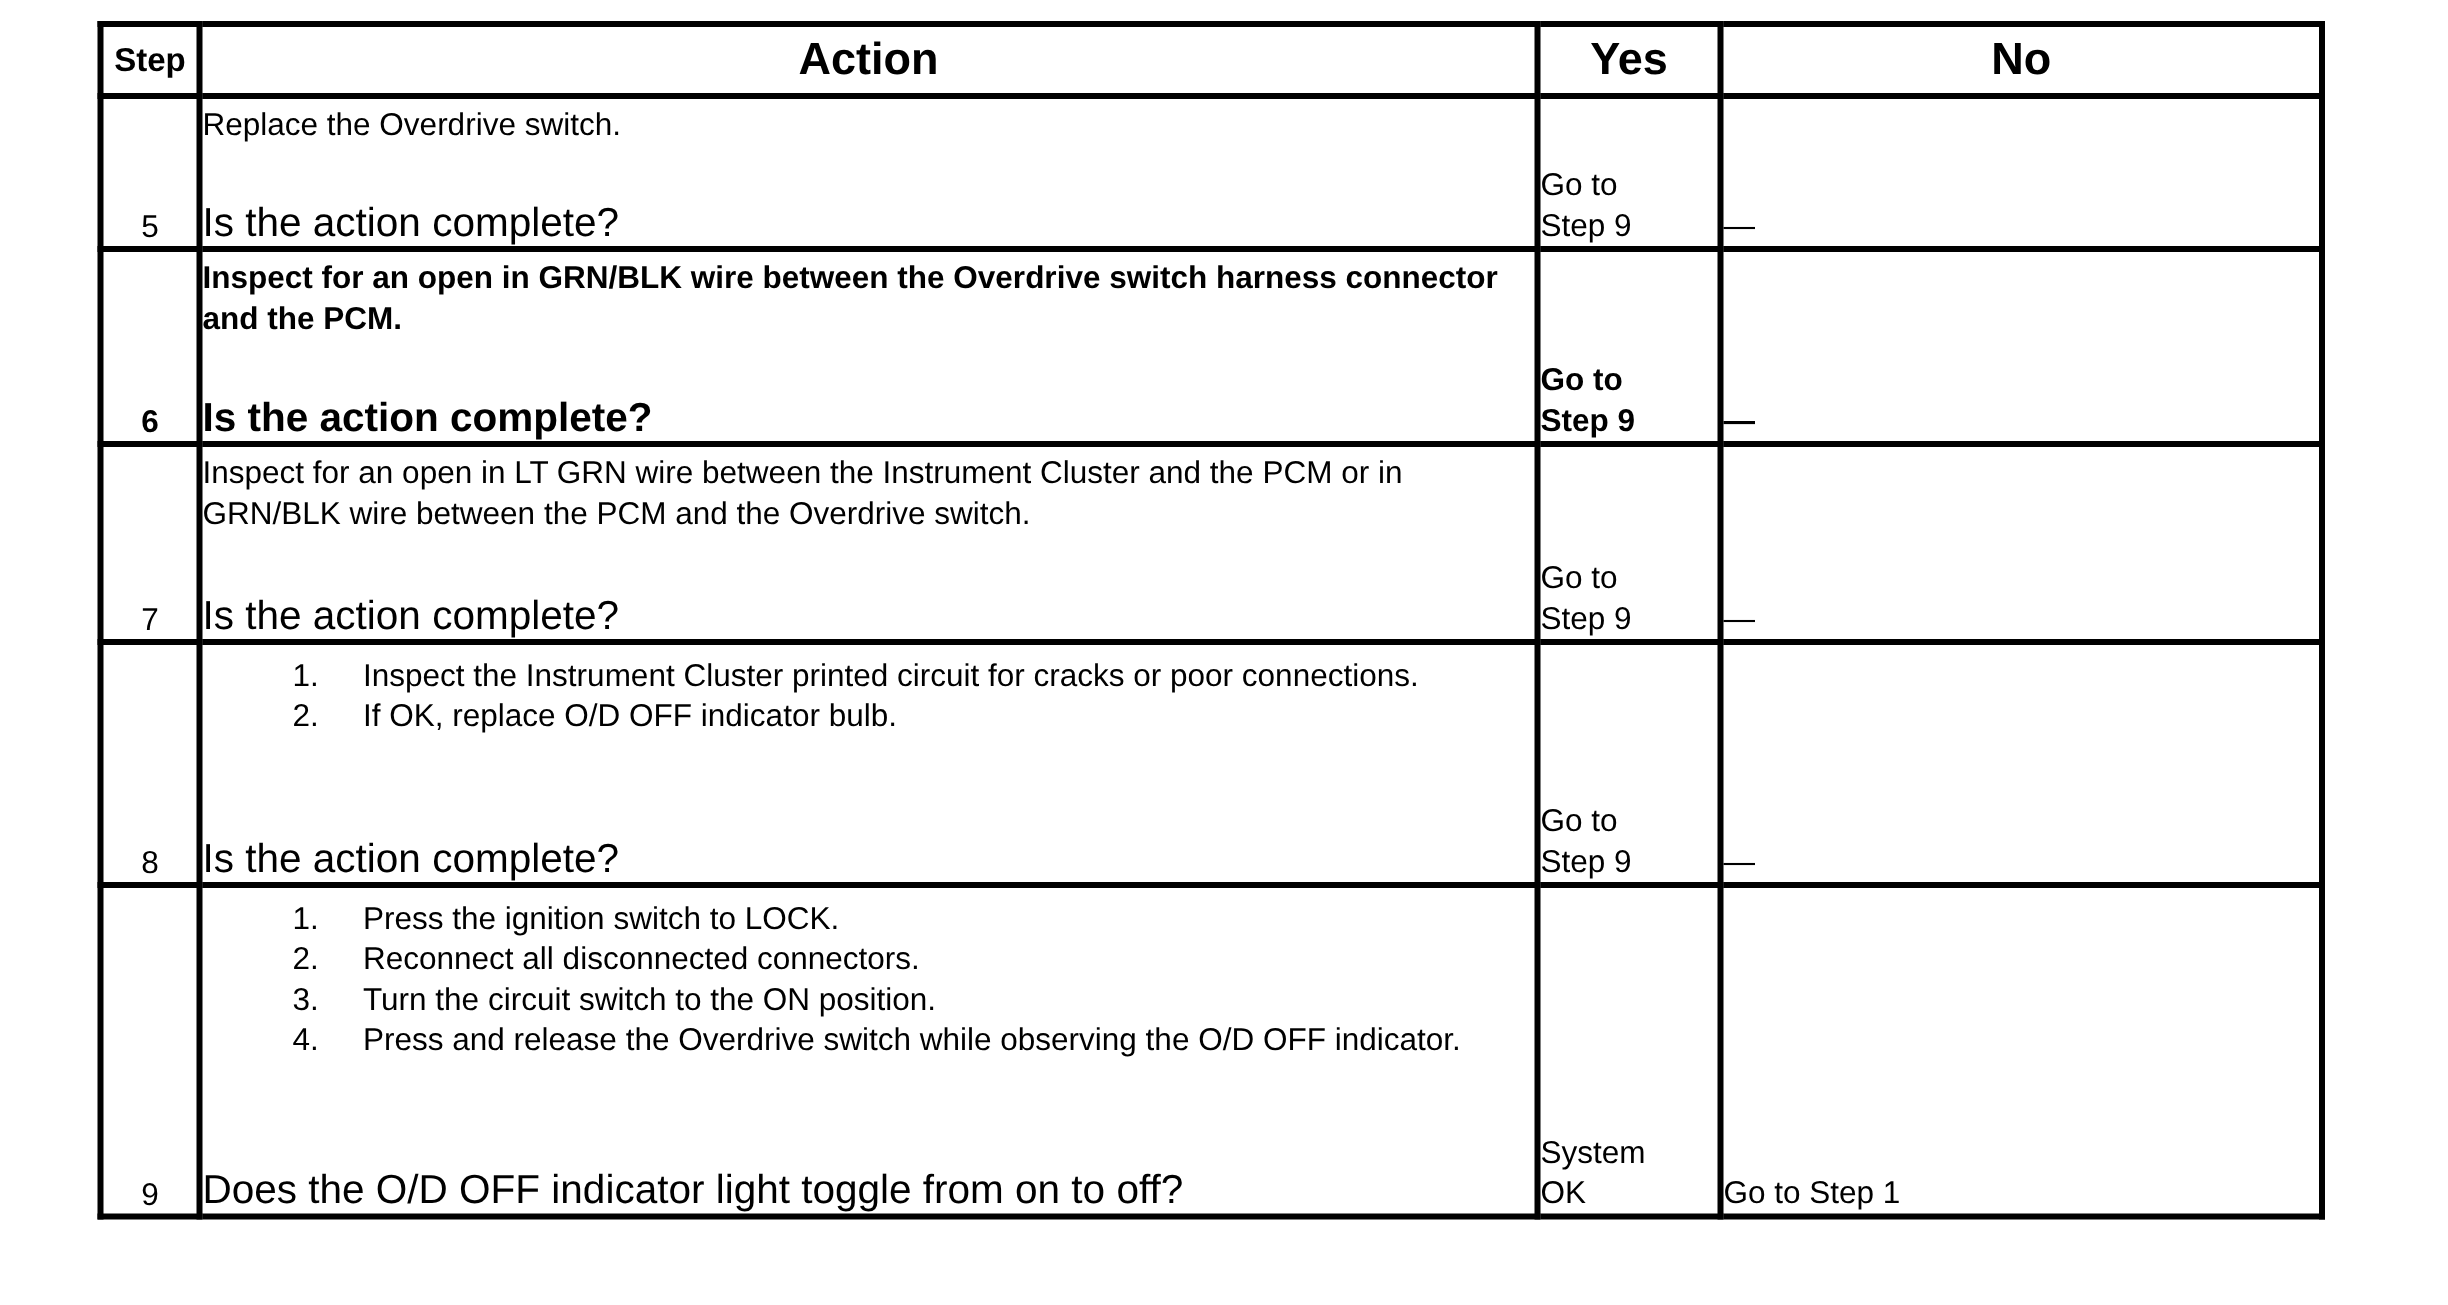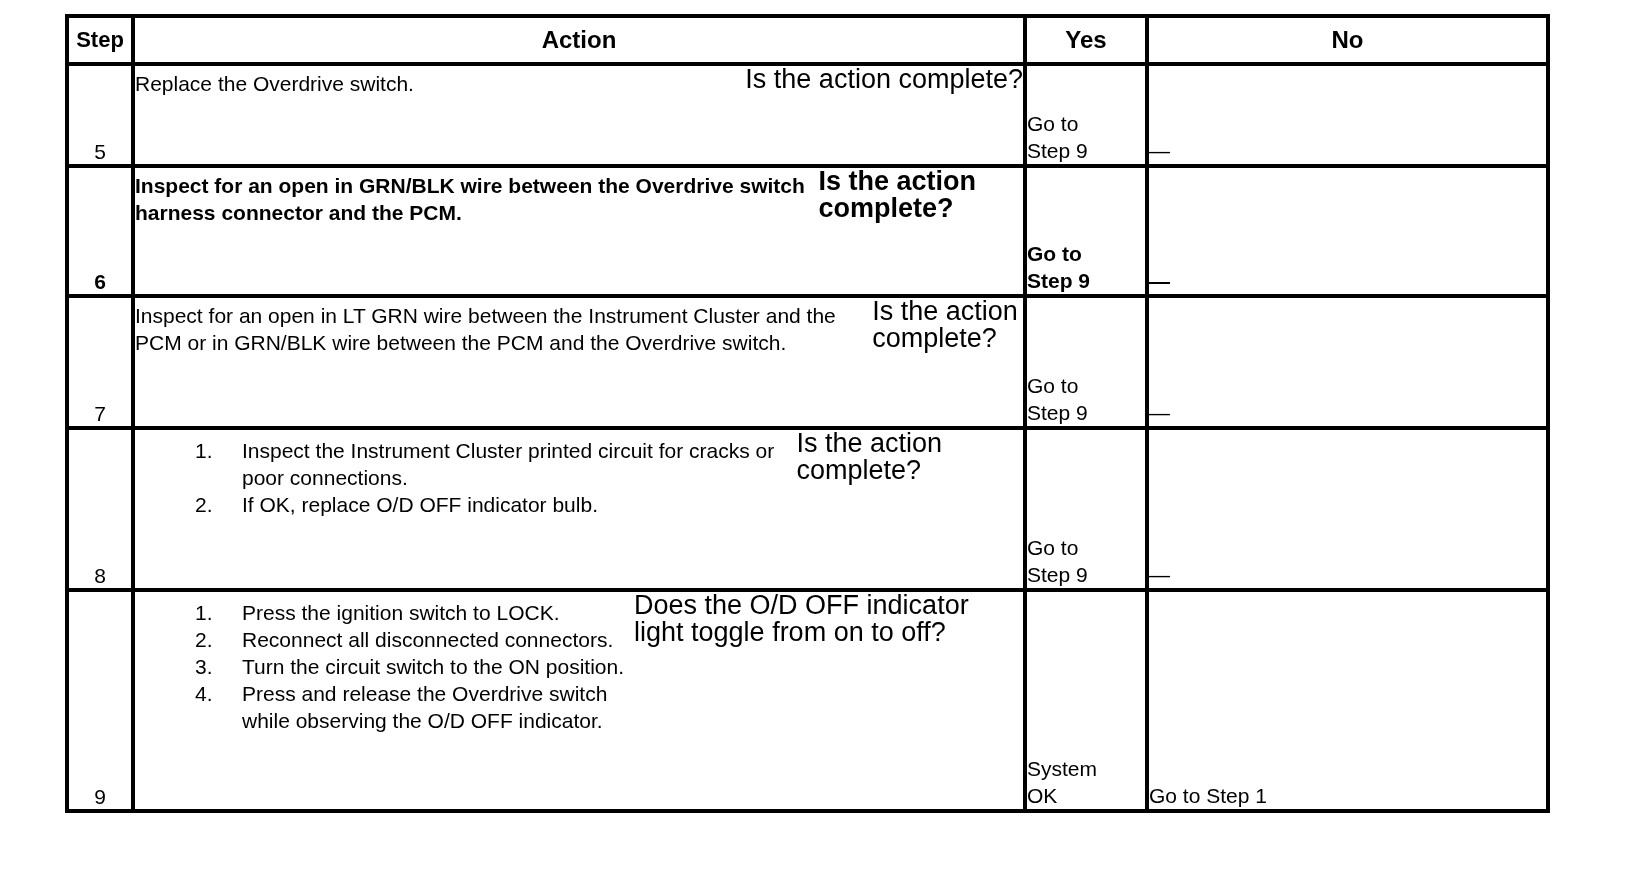--- a/index.html
+++ b/index.html
@@ -44,40 +44,40 @@
   col.c-action { width: 892px; }
   col.c-yes    { width: 122px; }
   col.c-no     { width: 401px; }
 
   
   tr.head th {
     height: 44px;
     vertical-align: middle;
     text-align: center;
     font-weight: bold;
-    font-size: 24px;
+    font-size: 30px;
     line-height: 26px;
   }
   tr.head th.h-step { font-size: 22px; }
 
   
   td.step {
     text-align: center;
     vertical-align: middle;
     font-size: 21px;
   }
 
   
   td.action {
     padding: 0 6px 0 8px;
     vertical-align: top;
   }
   .action-inner {
     display: flex;
-    flex-direction: row;
+    flex-direction: column;
     justify-content: space-between;
     height: 100%;
     box-sizing: border-box;
   }
   .act-top {
     padding-top: 4px;
   }
   .act-line {
     font-size: 21px;
     line-height: 27px;

